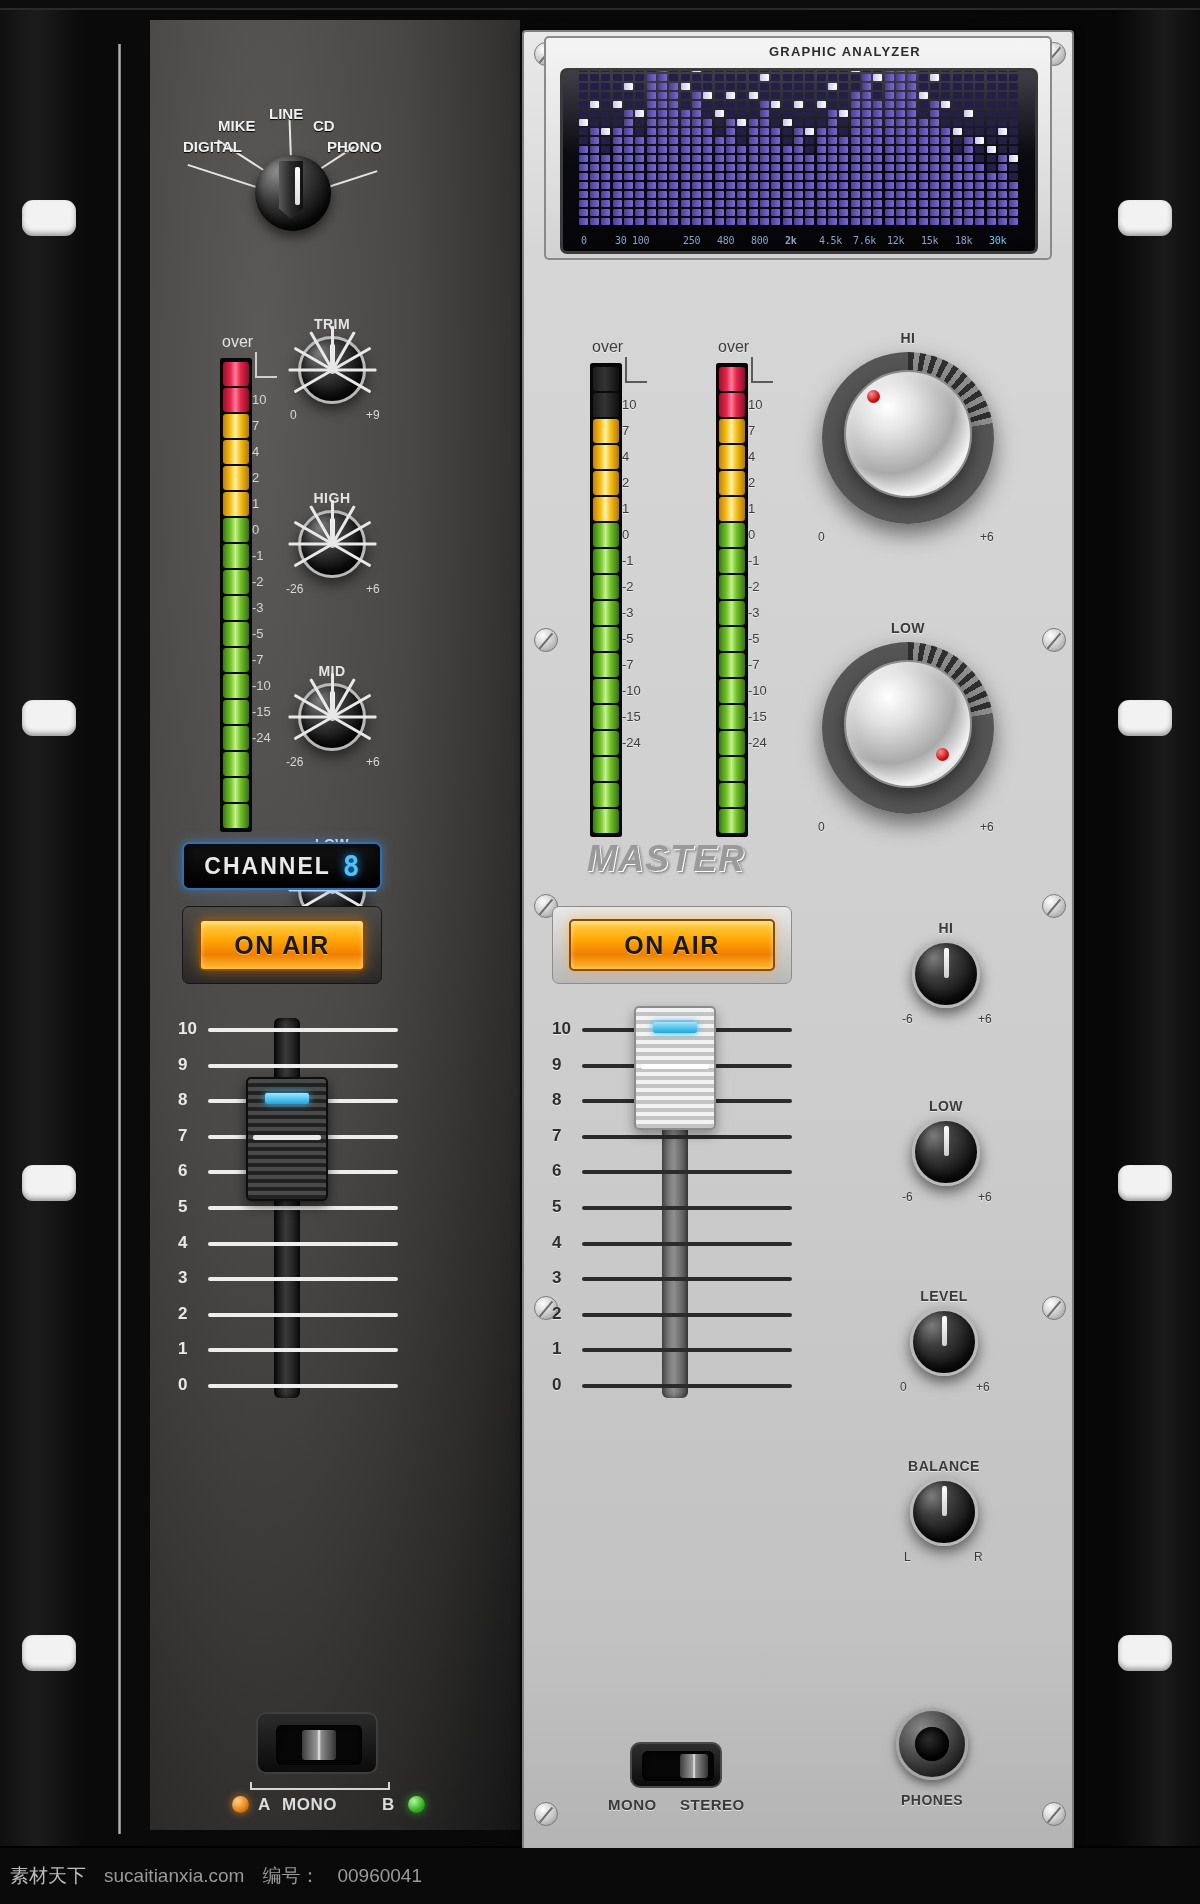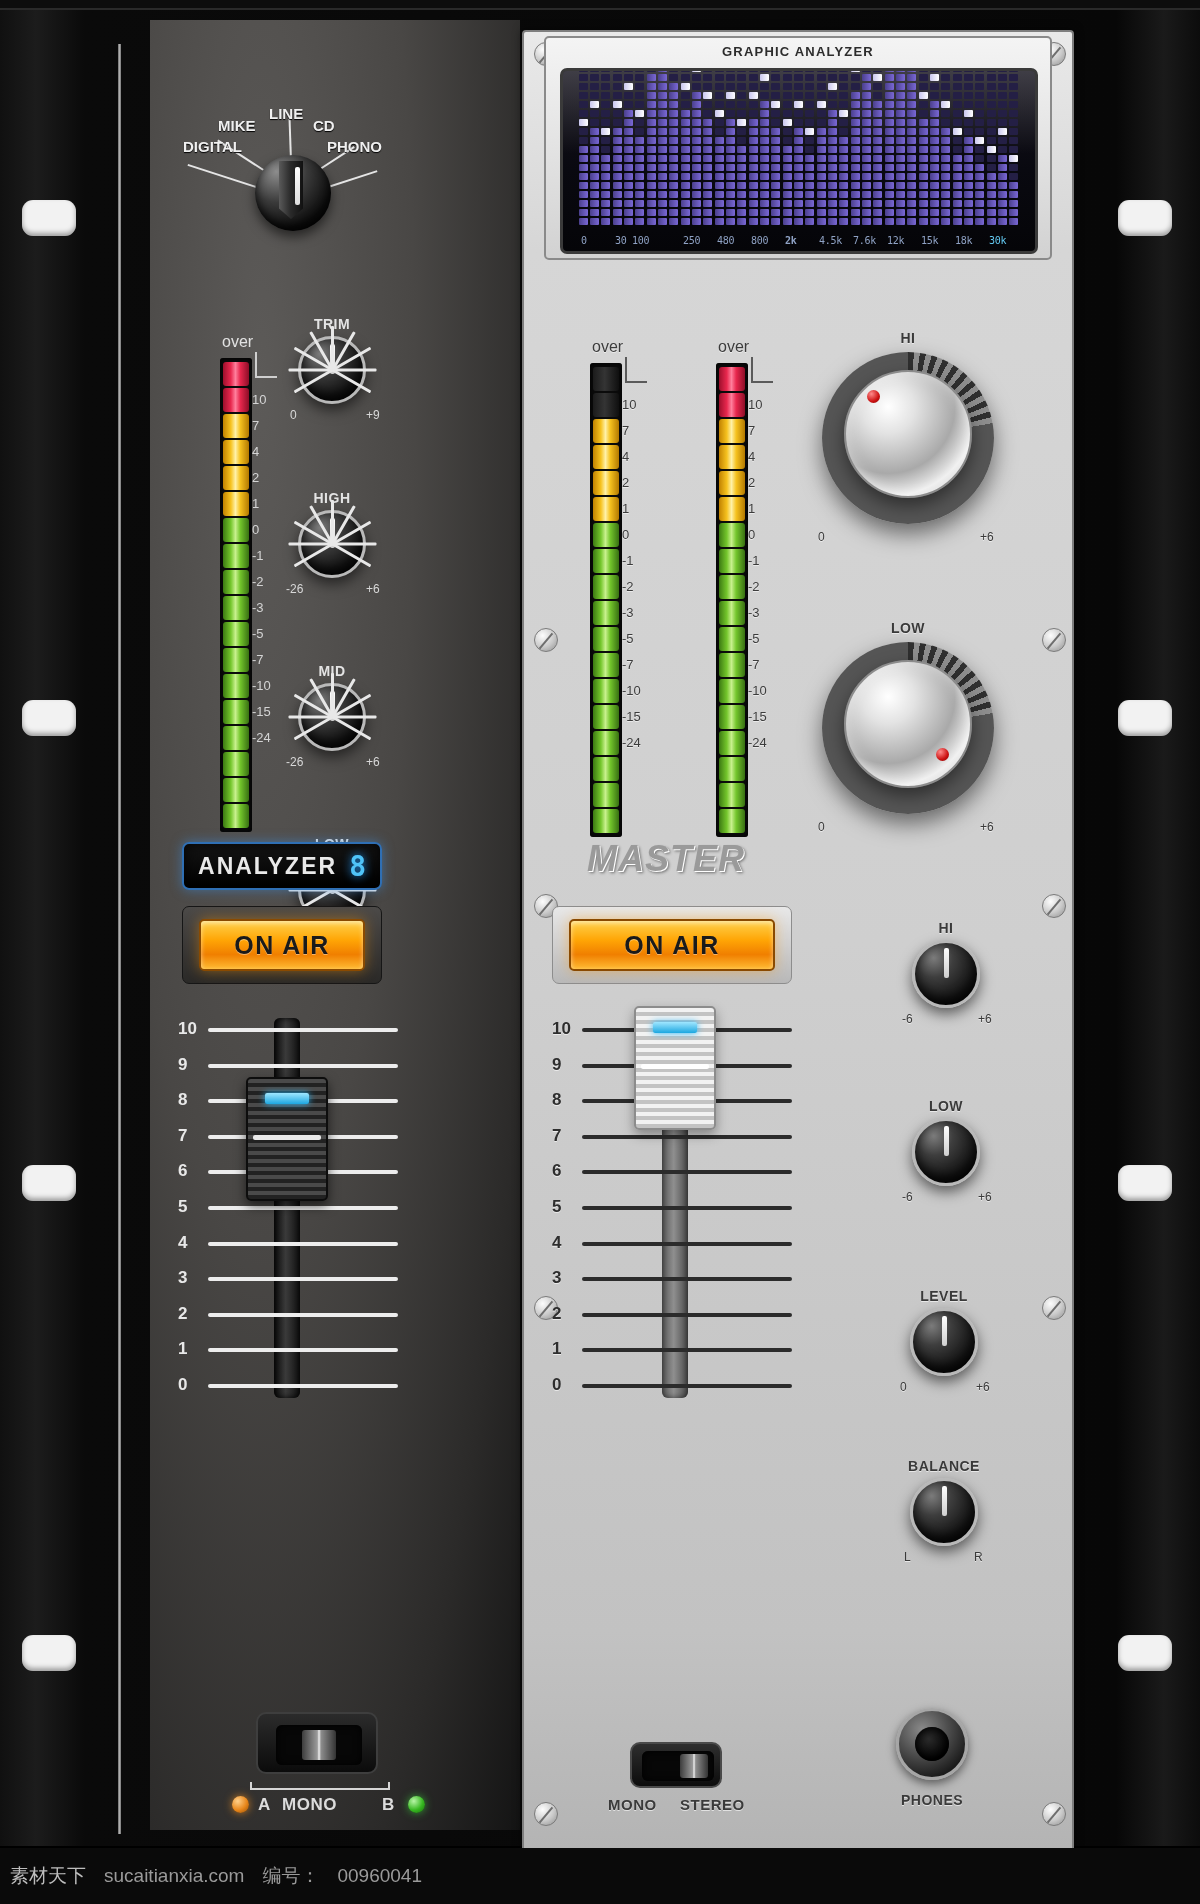--- a/index.html
+++ b/index.html
@@ -171,21 +171,21 @@
     border:2px solid #8c8c8c; box-shadow:0 5px 12px rgba(0,0,0,.35);
   }
   .fader-cap-line { position:absolute; left:6%; width:88%; height:5px; border-radius:2px; }
   .fader-cap-led { position:absolute; left:22%; width:56%; height:11px; border-radius:2px;
                    background:linear-gradient(180deg,#9fe6ff,#1da7e0); box-shadow:0 0 7px #29b6f6; }
 
   
   #analyzer-box {
     position:absolute; left:544px; top:36px; width:508px; height:224px;
     background:linear-gradient(180deg,#f4f4f4,#d2d2d2);
-    border:2px solid #8a8a8a; border-radius:5px;
+    border:2px solid #8a8a8a; border-radius:5px;padding-left:47px;
   }
   #analyzer-screen {
     position:absolute; left:14px; top:30px; width:478px; height:186px;
     background:linear-gradient(180deg,#15131d 0%,#090910 55%,#050508 100%);
     border:3px solid #3a3a3a; border-radius:7px; overflow:hidden;
   }
   #analyzer-glow {
     position:absolute; left:0; top:0; width:100%; height:46%;
     background:linear-gradient(180deg,rgba(255,255,255,.18),rgba(255,255,255,0));
     pointer-events:none;
@@ -381,21 +381,21 @@
     <div class="tickmark" style="width: 3px; height: 44px; left: 54.5px; top: 10px; transform: rotate(-60deg);"></div>
     <div class="tickmark" style="width: 3px; height: 44px; left: 54.5px; top: 10px; transform: rotate(-30deg);"></div>
     <div class="tickmark" style="width: 3px; height: 44px; left: 54.5px; top: 10px; transform: rotate(0deg);"></div>
     <div class="tickmark" style="width: 3px; height: 44px; left: 54.5px; top: 10px; transform: rotate(30deg);"></div>
     <div class="tickmark" style="width: 3px; height: 44px; left: 54.5px; top: 10px; transform: rotate(60deg);"></div>
     <div class="tickmark" style="width: 3px; height: 44px; left: 54.5px; top: 10px; transform: rotate(90deg);"></div>
     <div class="tickmark" style="width: 3px; height: 44px; left: 54.5px; top: 10px; transform: rotate(120deg);"></div>
   </div>
 
 <div id="channel-badge">
-  <span class="txt">ANALYZER</span>
+  <span class="txt">CHANNEL</span>
   <span class="num">8</span>
 </div>
 
 <div class="onair-frame dk" style="left:182px; top:906px; width:200px; height:78px;">
   <div class="onair-btn">ON AIR</div>
 </div>
 
 <div class="fader-zone" id="ch-fader" style="left:178px; top:1018px; width:220px; height:380px;">
   <div class="fader-track dk" style="left:96px; top:0; width:26px; height:380px;"></div>
 <div class="fader-num" style="left: 0px; top: 1px; color: rgb(232, 232, 232);">10</div>

